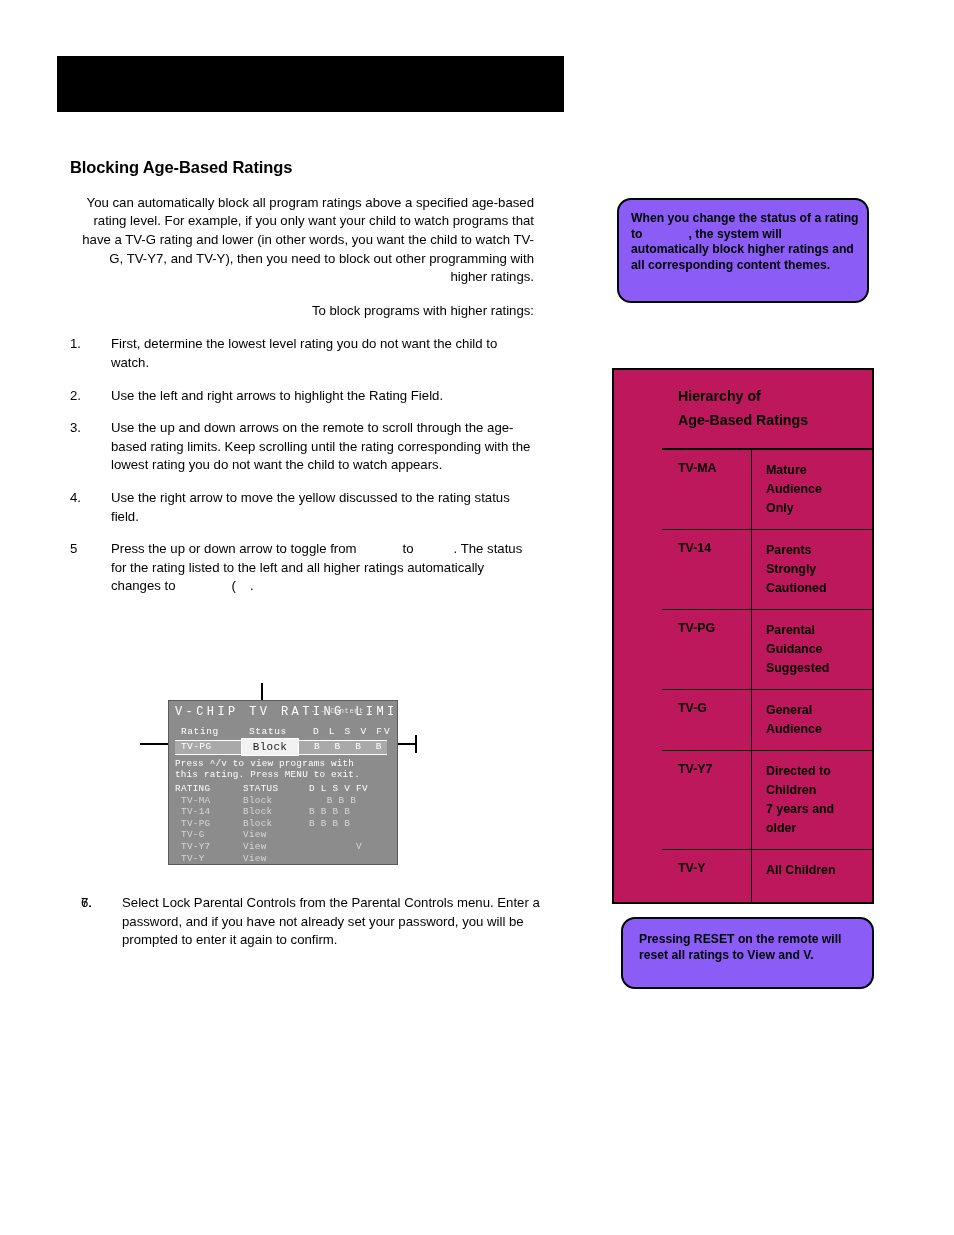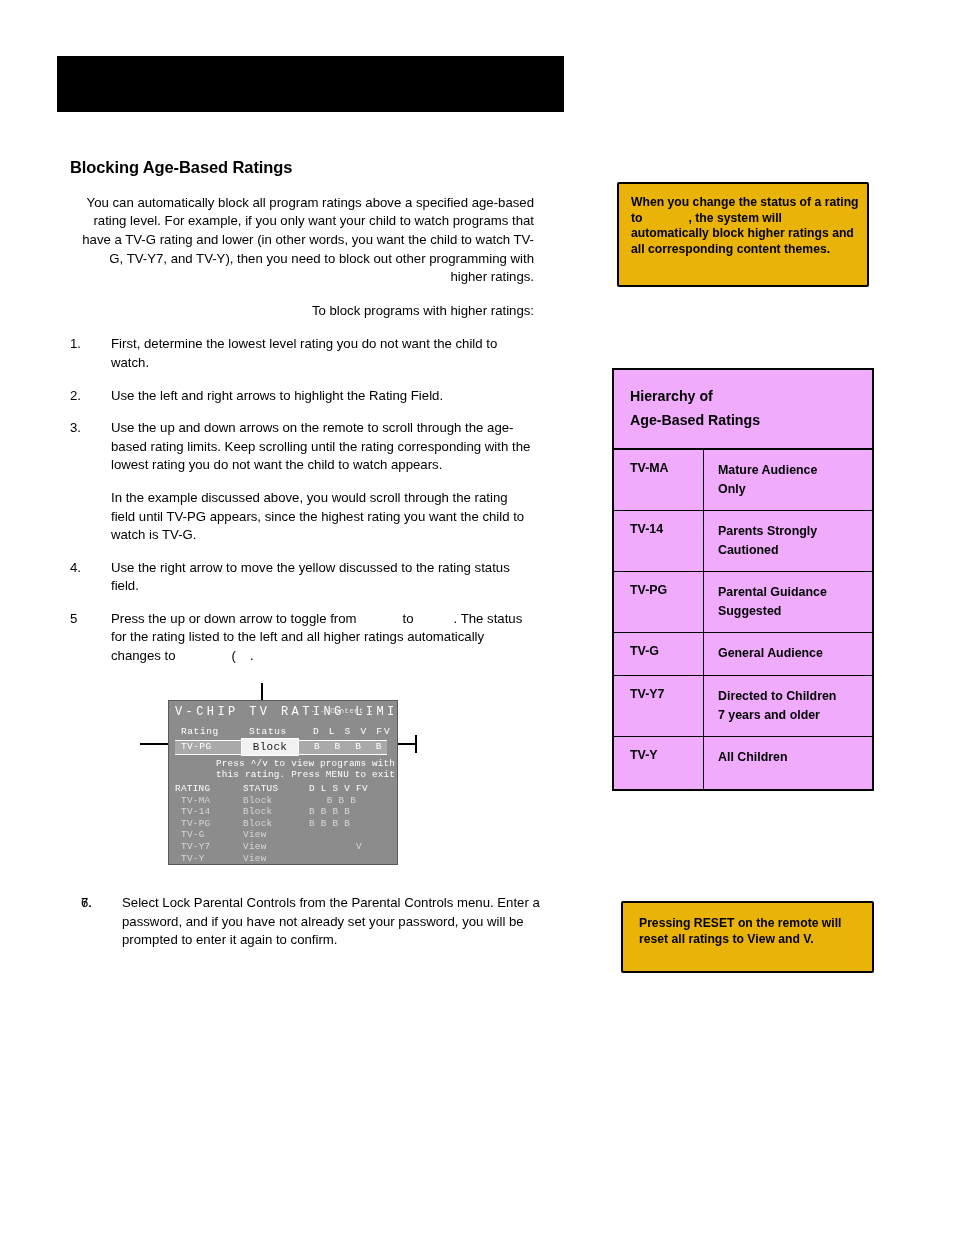--- a/index.html
+++ b/index.html
@@ -192,21 +192,20 @@
 
   .tv-help {
     position: absolute;
     left: 6px;
     top: 57px;
     font-size: 9.3px;
     line-height: 11.5px;
     letter-spacing: 0.2px;
     color: #ffffff;
     white-space: pre;
-    margin-left: 41px;
   }
 
   .tv-tbl {
     position: absolute;
     left: 6px;
     top: 82px;
     width: 216px;
     font-size: 9.3px;
     line-height: 11.6px;
     color: #ffffff;
@@ -273,23 +272,24 @@
     top: 52px;
     width: 1.6px;
     height: 18px;
     background: #000000;
   }
 
   
   .tip-box {
     position: absolute;
     border: 2px solid #000000;
-    border-radius: 2px;
+    border-radius: 14px;
     box-sizing: border-box;
-    background: #eab308;
+    background: #8b5cf6;
+    margin-top: 16px;
   }
   .tip-text {
     font-size: 12.2px;
     font-weight: bold;
     line-height: 15.6px;
     color: #000000;
   }
   #tip-top {
     left: 617px;
     top: 182px;
@@ -316,21 +316,22 @@
   }
 
   
   .hier-table {
     position: absolute;
     left: 612px;
     top: 368px;
     width: 262px;
     border: 2px solid #000000;
     box-sizing: border-box;
-    background: #f0abfc;
+    background: #be185d;
+    padding-left: 48px;
   }
   .hier-head {
     padding: 14px 0 16px 16px;
     border-bottom: 2px solid #000000;
   }
   .hier-head-title {
     font-size: 14.2px;
     font-weight: bold;
     line-height: 24px;
     white-space: pre-line;
@@ -380,21 +381,20 @@
     <li class="list-item">
       <span class="list-num">2.</span>
       <span>Use the left and right arrows to highlight the Rating Field.</span>
     </li>
     <li class="list-item">
       <span class="list-num">3.</span>
       <span>Use the up and down arrows on the remote to scroll through the age-based rating limits. Keep scrolling until the rating corresponding with the lowest rating you do not want the child to watch appears.</span>
     </li>
   </ol>
 
-  <p class="sub-para">In the example discussed above, you would scroll through the rating field until TV-PG appears, since the highest rating you want the child to watch is TV-G.</p>
 
   <ol class="list">
     <li class="list-item">
       <span class="list-num">4.</span>
       <span>Use the right arrow to move the yellow discussed to the rating status field.</span>
     </li>
     <li class="list-item">
       <span class="list-num">5</span>
       <span>Press the up or down arrow to toggle from</span><span class="gap-md"></span><span>to</span><span class="gap-sm"></span><span>. The status for the rating listed to the left and all higher ratings automatically changes to</span><span class="gap-lg"></span><span>(</span><span class="gap-xs"></span><span>.</span>
     </li>

